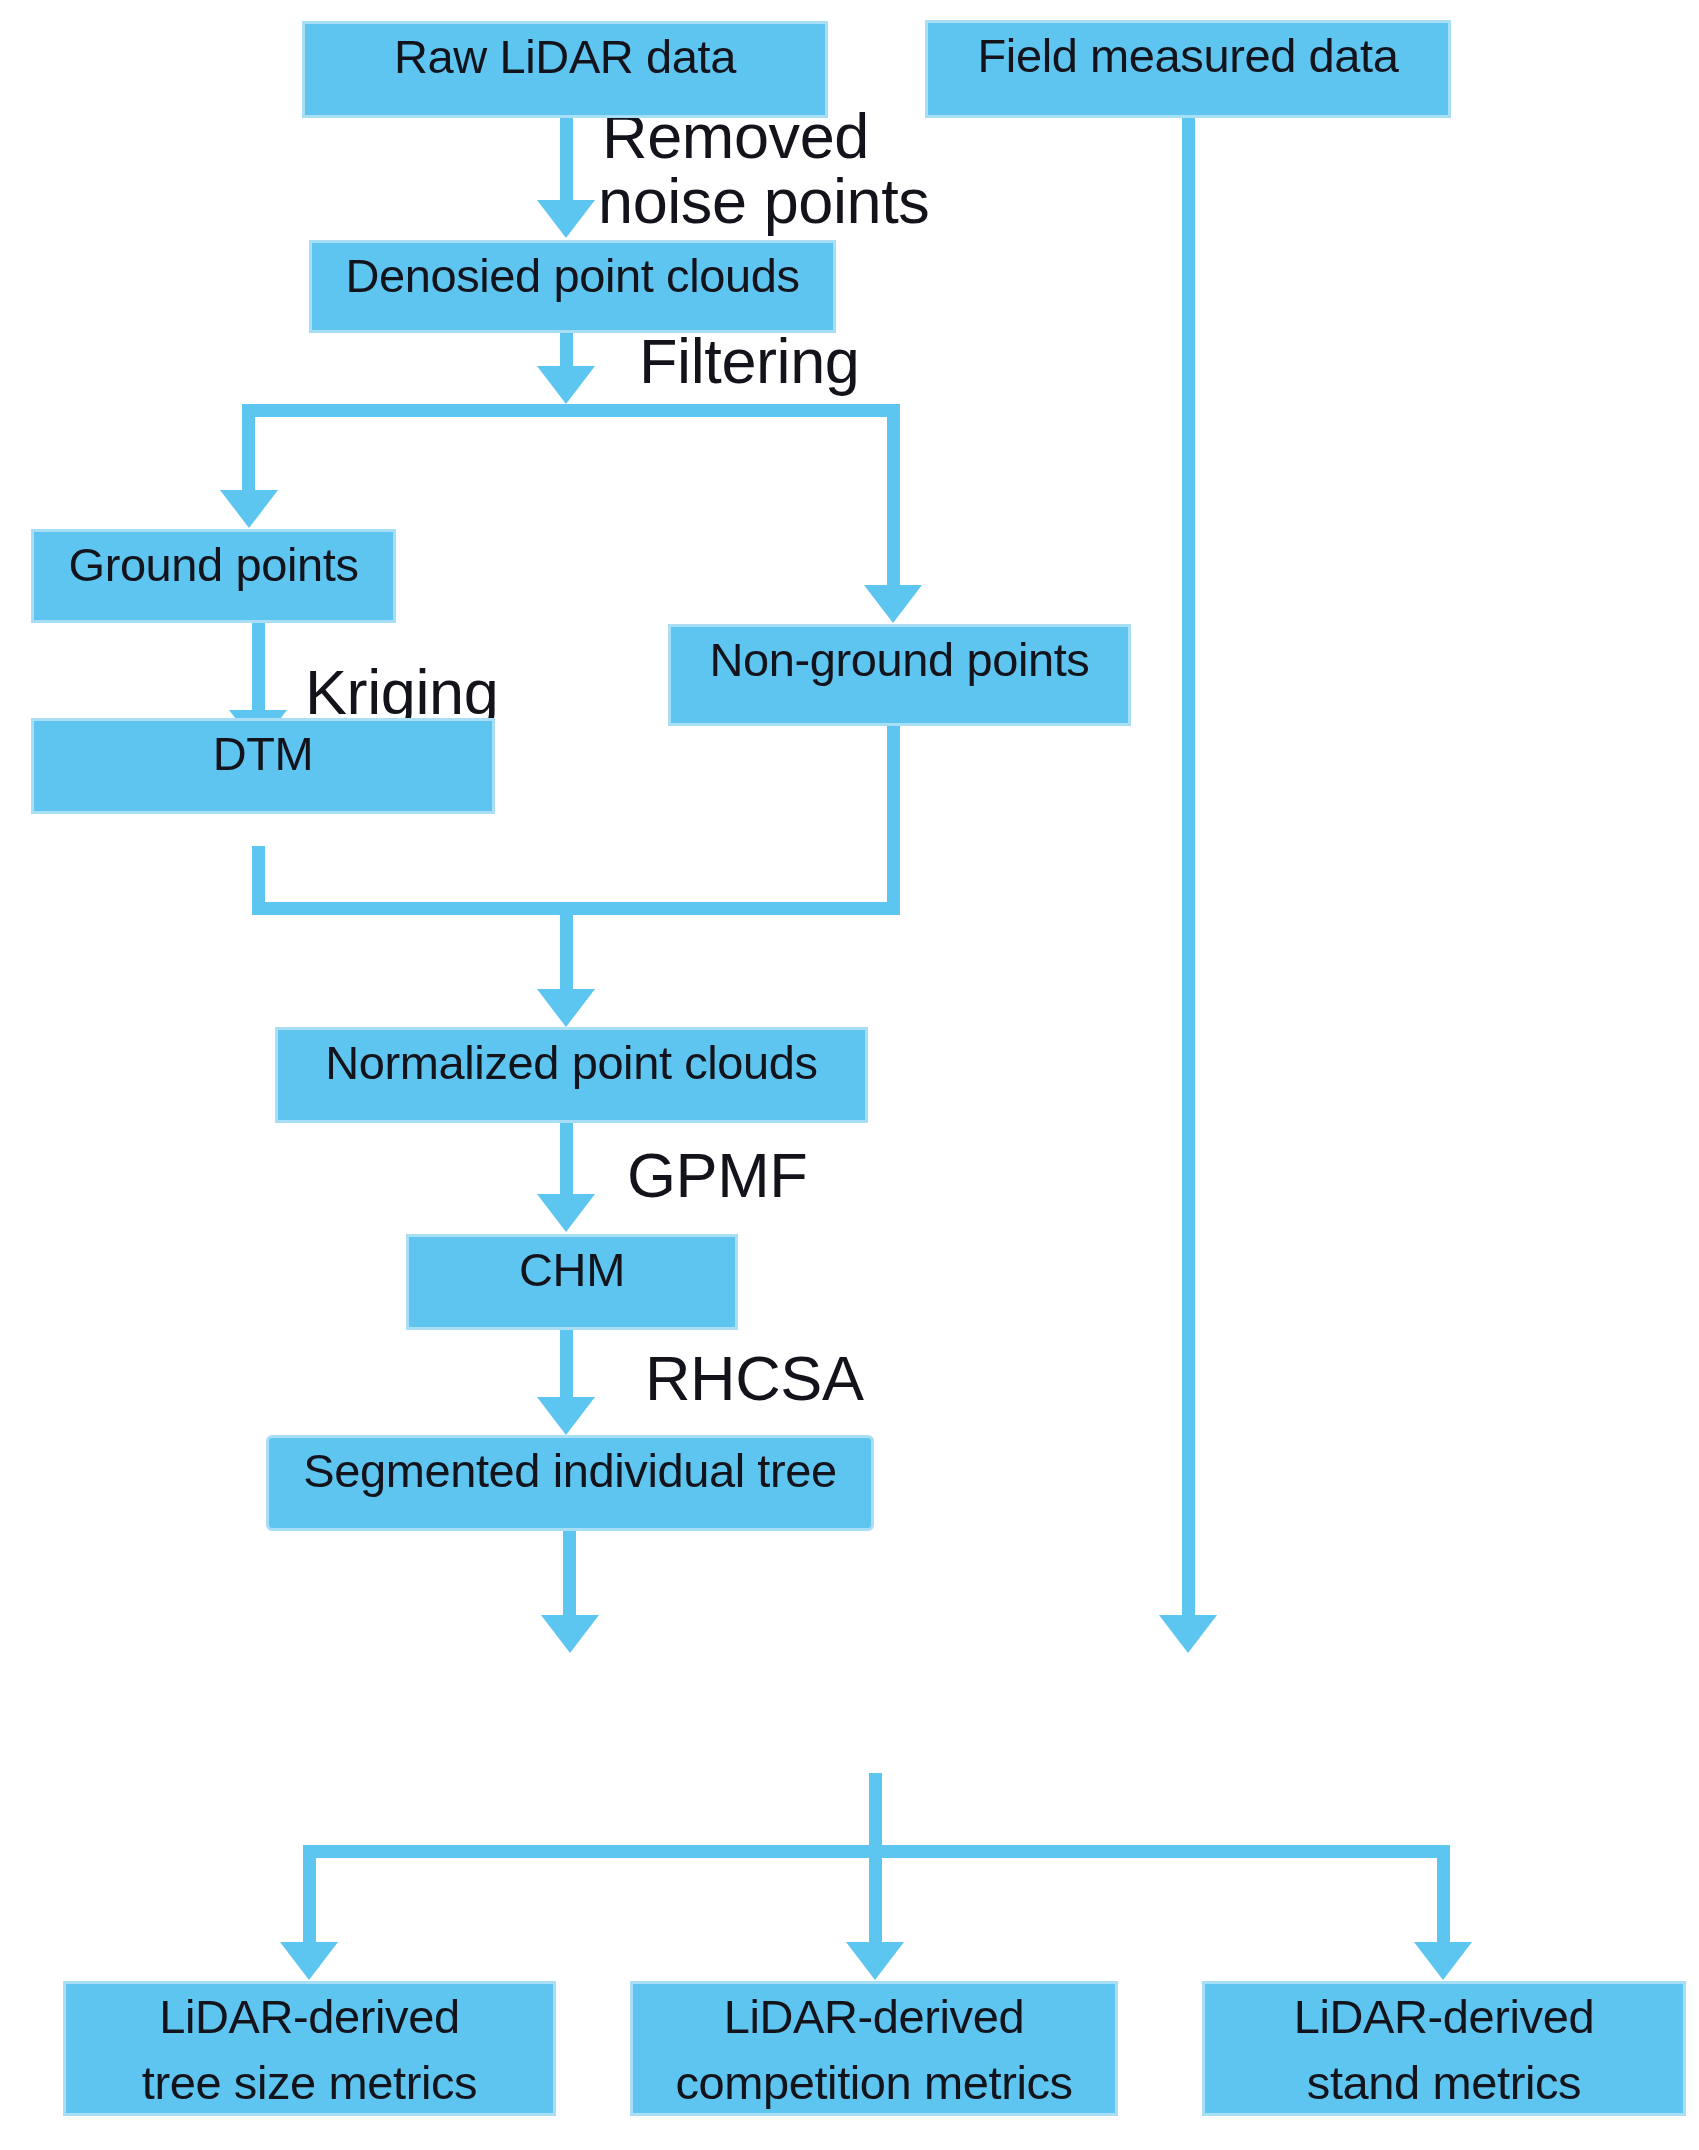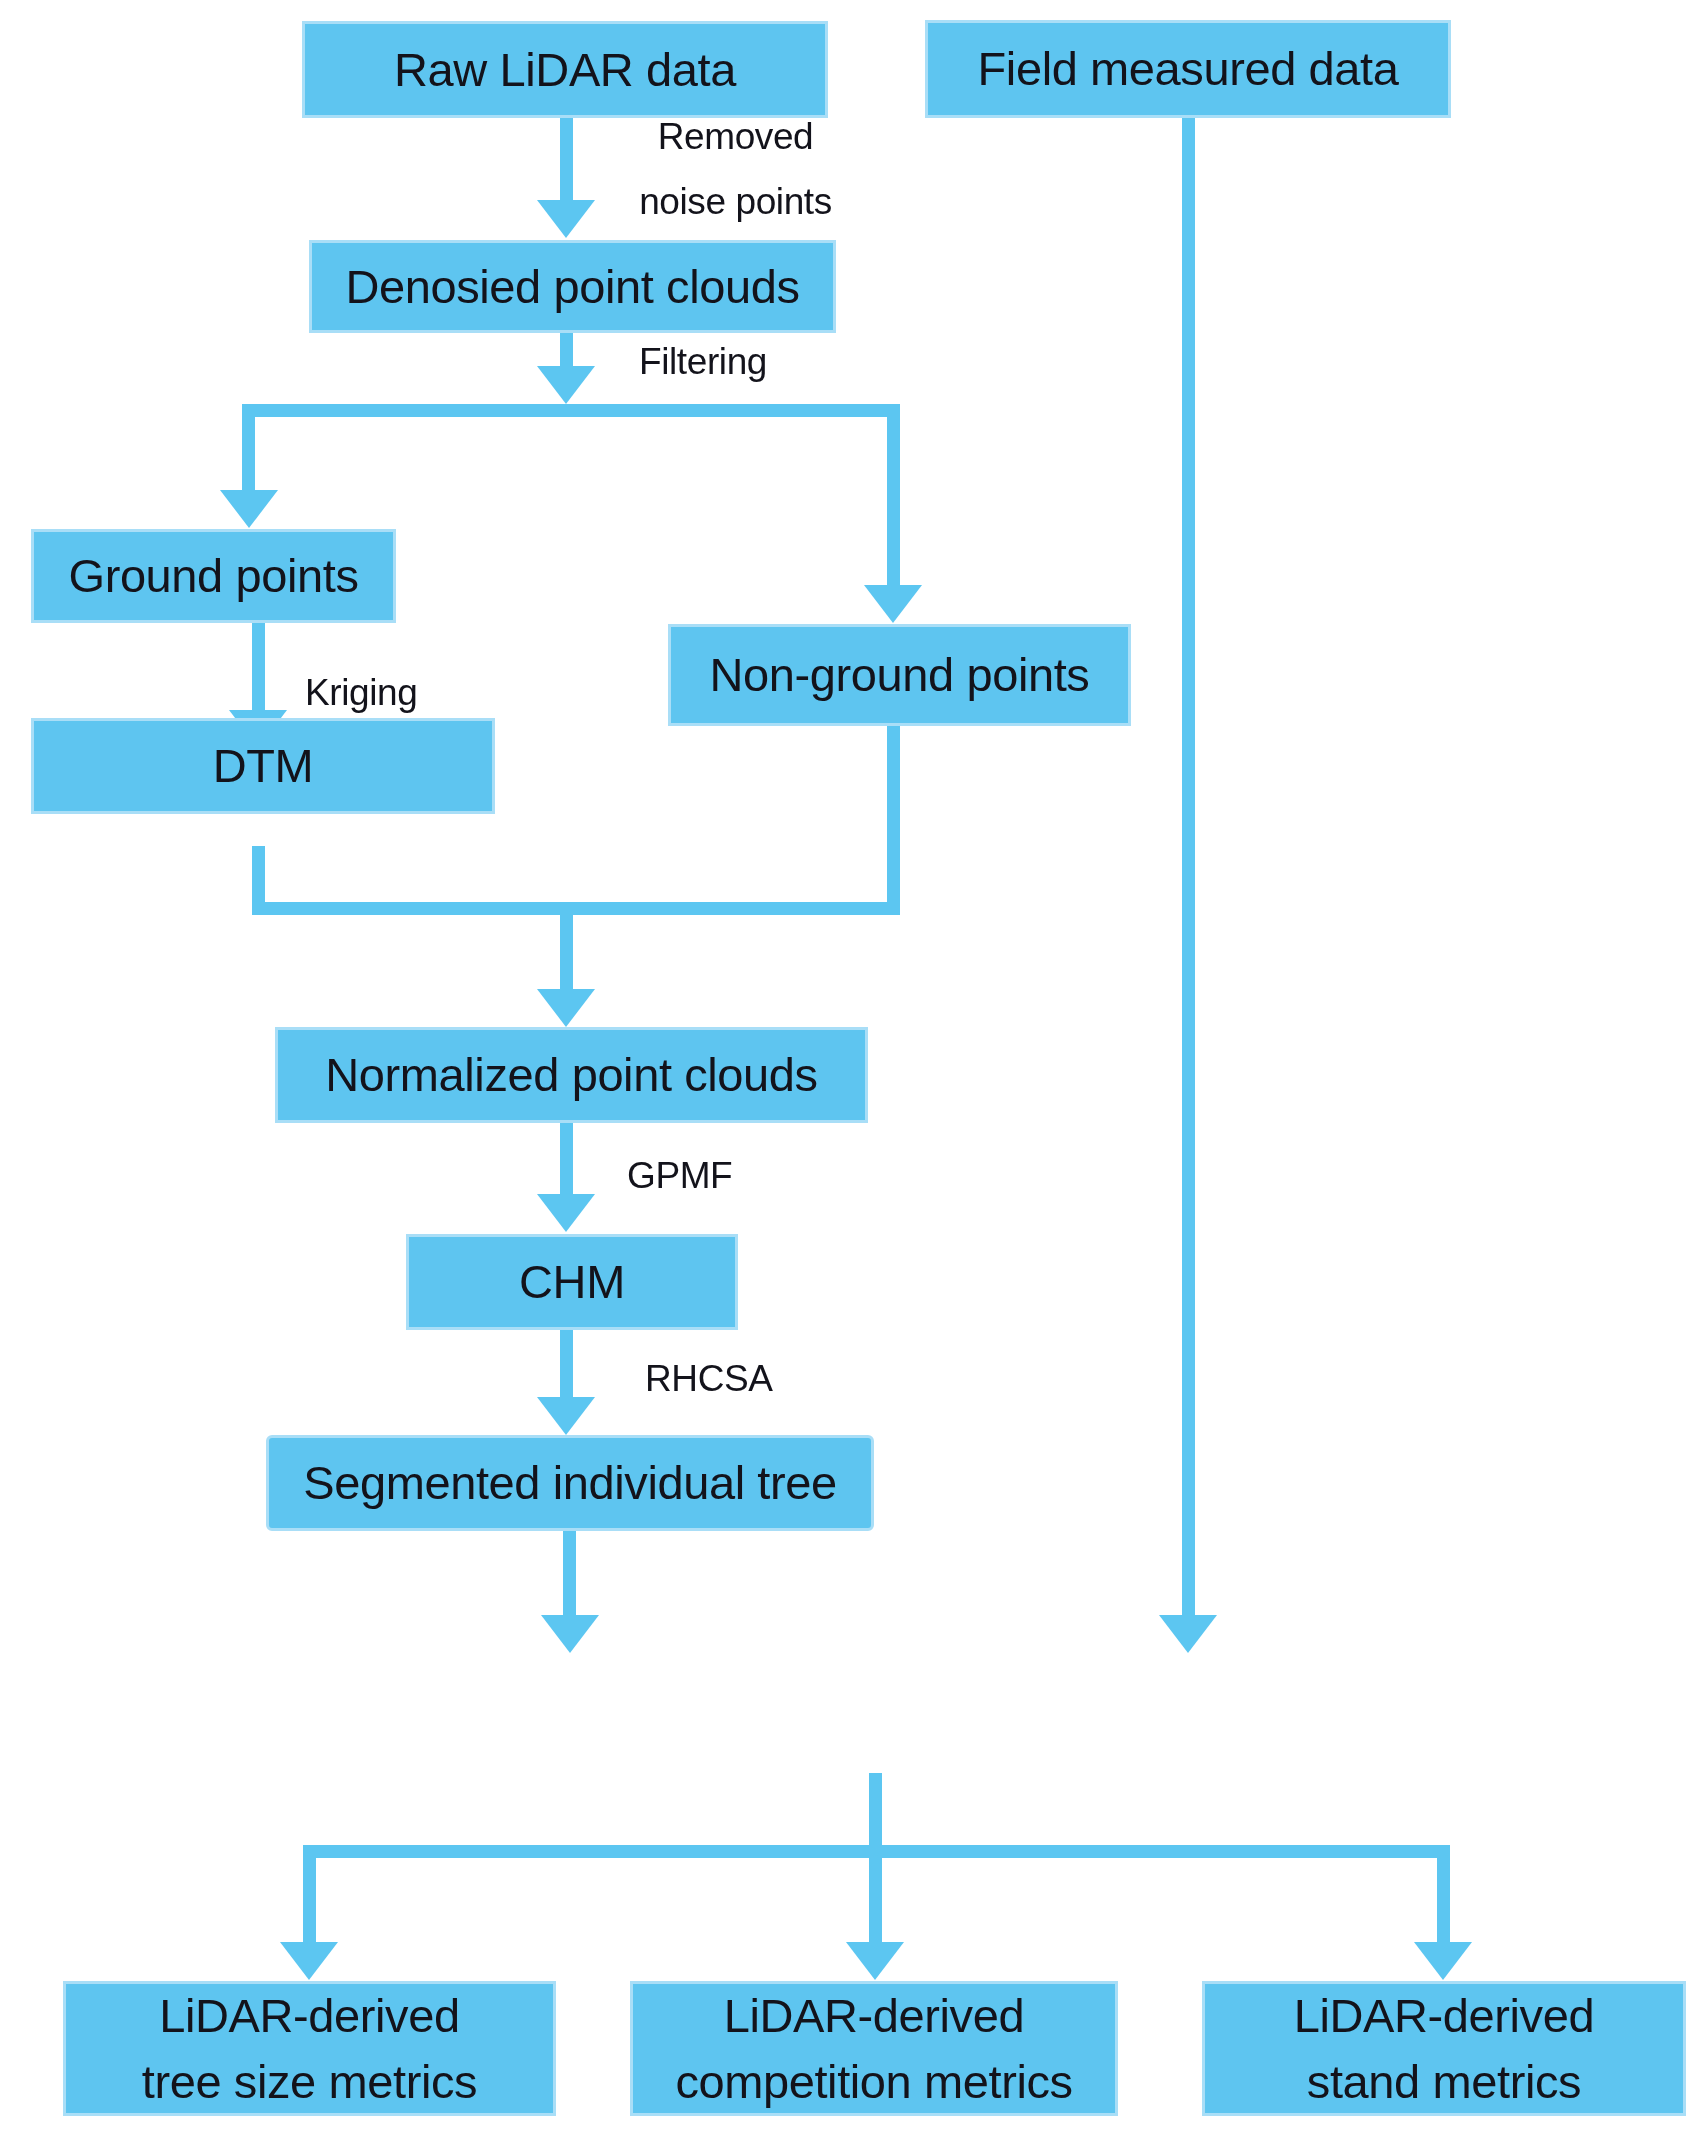--- a/index.html
+++ b/index.html
@@ -11,33 +11,33 @@
   }
   html,body{margin:0;padding:0;background:var(--bg);}
   .canvas{
     position:relative;width:1700px;height:2151px;background:var(--bg);
     font-family:"Liberation Sans",sans-serif;color:var(--text);
     overflow:hidden;
   }
   .box{
     position:absolute;box-sizing:border-box;
     background:var(--fill);border:3.9px solid var(--border);
-    display:flex;flex-direction:column;align-items:center;justify-content:center;
+    display:flex;flex-direction:column;align-items:center;justify-content:flex-start;
     font-size:47px;letter-spacing:-0.4px;text-align:center;
   }
   .box .lbl{display:block;line-height:66px;white-space:nowrap;}
   .vline{position:absolute;width:12.6px;background:var(--line);}
   .hline{position:absolute;height:12.6px;background:var(--line);}
   .ahead{
     position:absolute;width:0;height:0;
     border-left:29px solid transparent;border-right:29px solid transparent;
     border-top:38px solid var(--line);
   }
   .elabel{
-    position:absolute;font-size:37px;line-height:47px;letter-spacing:-0.4px;
+    position:absolute;font-size:63px;line-height:47px;letter-spacing:-0.4px;
     white-space:nowrap;color:var(--text);
   }
   .elabel .l2{margin-top:18px;}
 </style>
 </head>
 <body>
 
 <div class="canvas">
 
   <div class="vline" style="left:560px;top:118px;height:82px;"></div>

